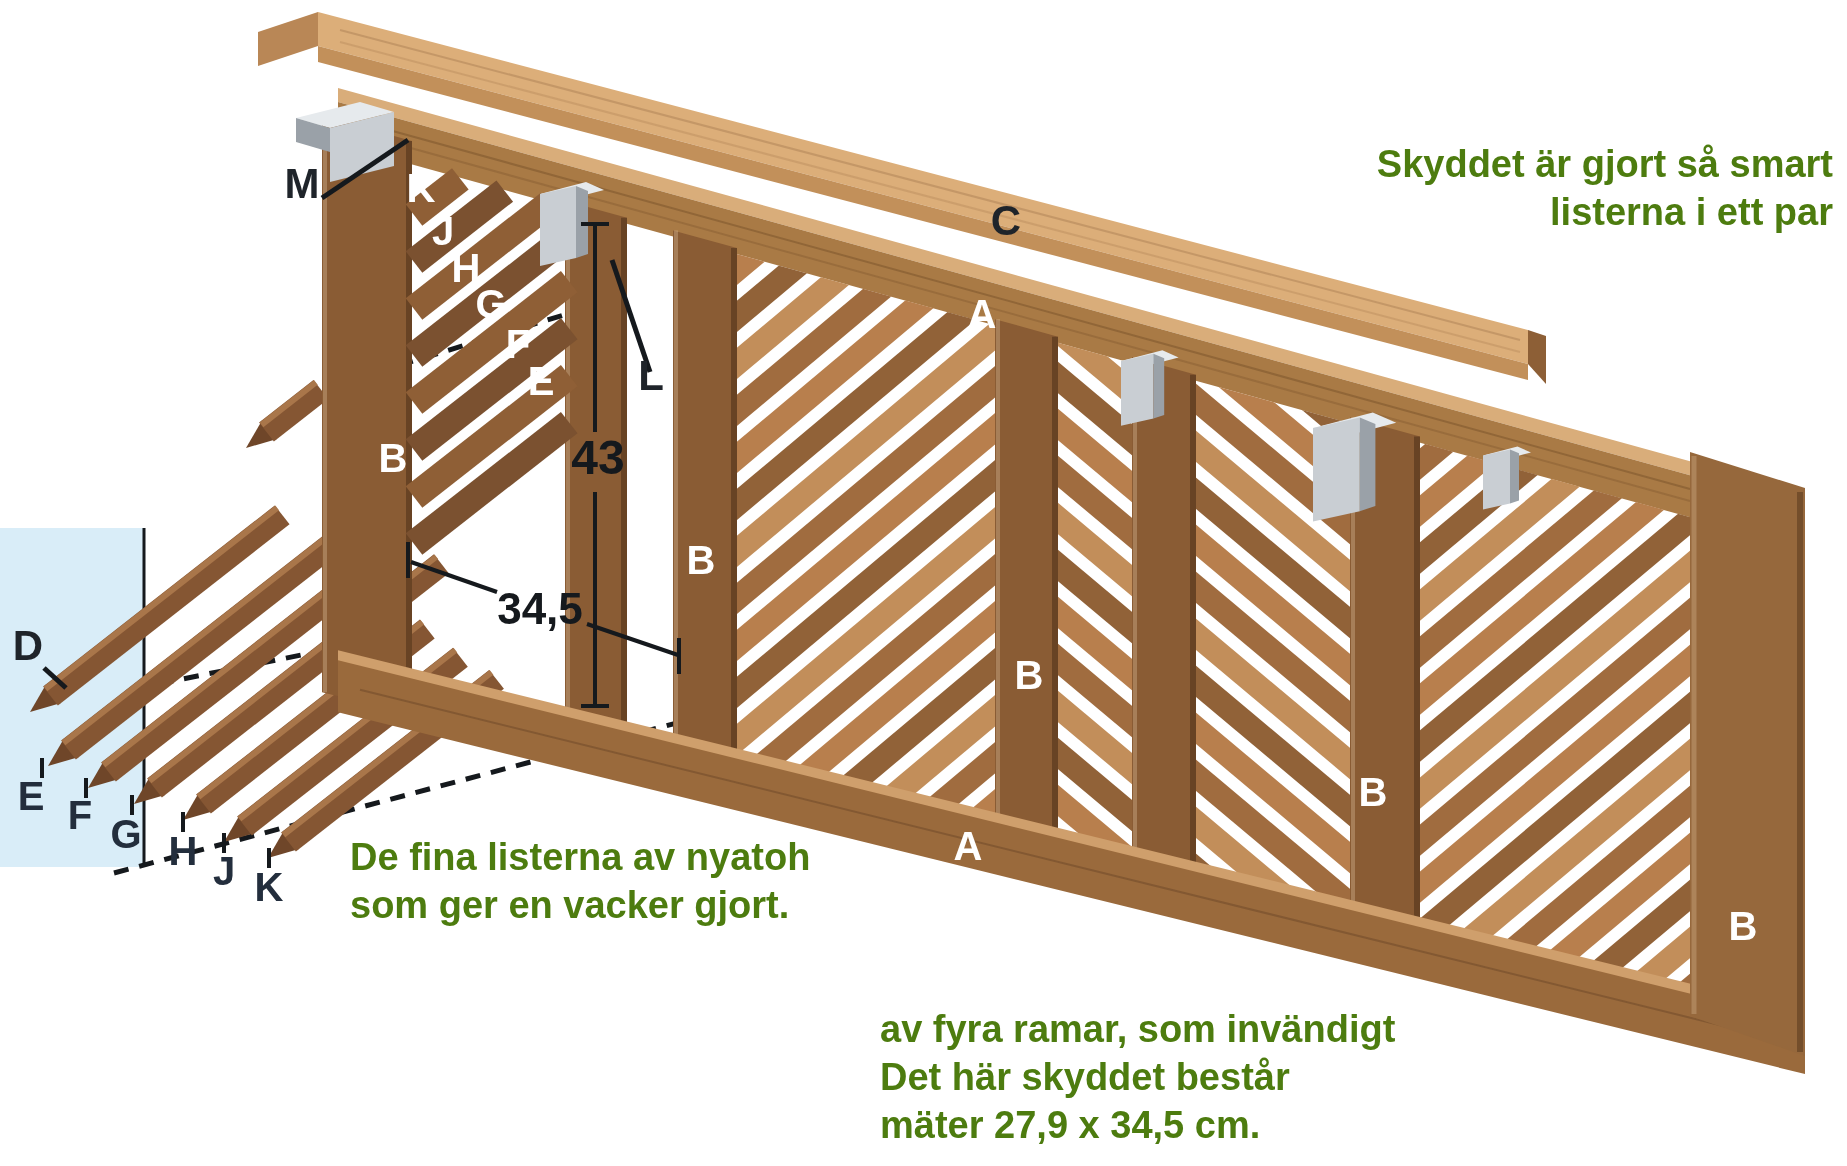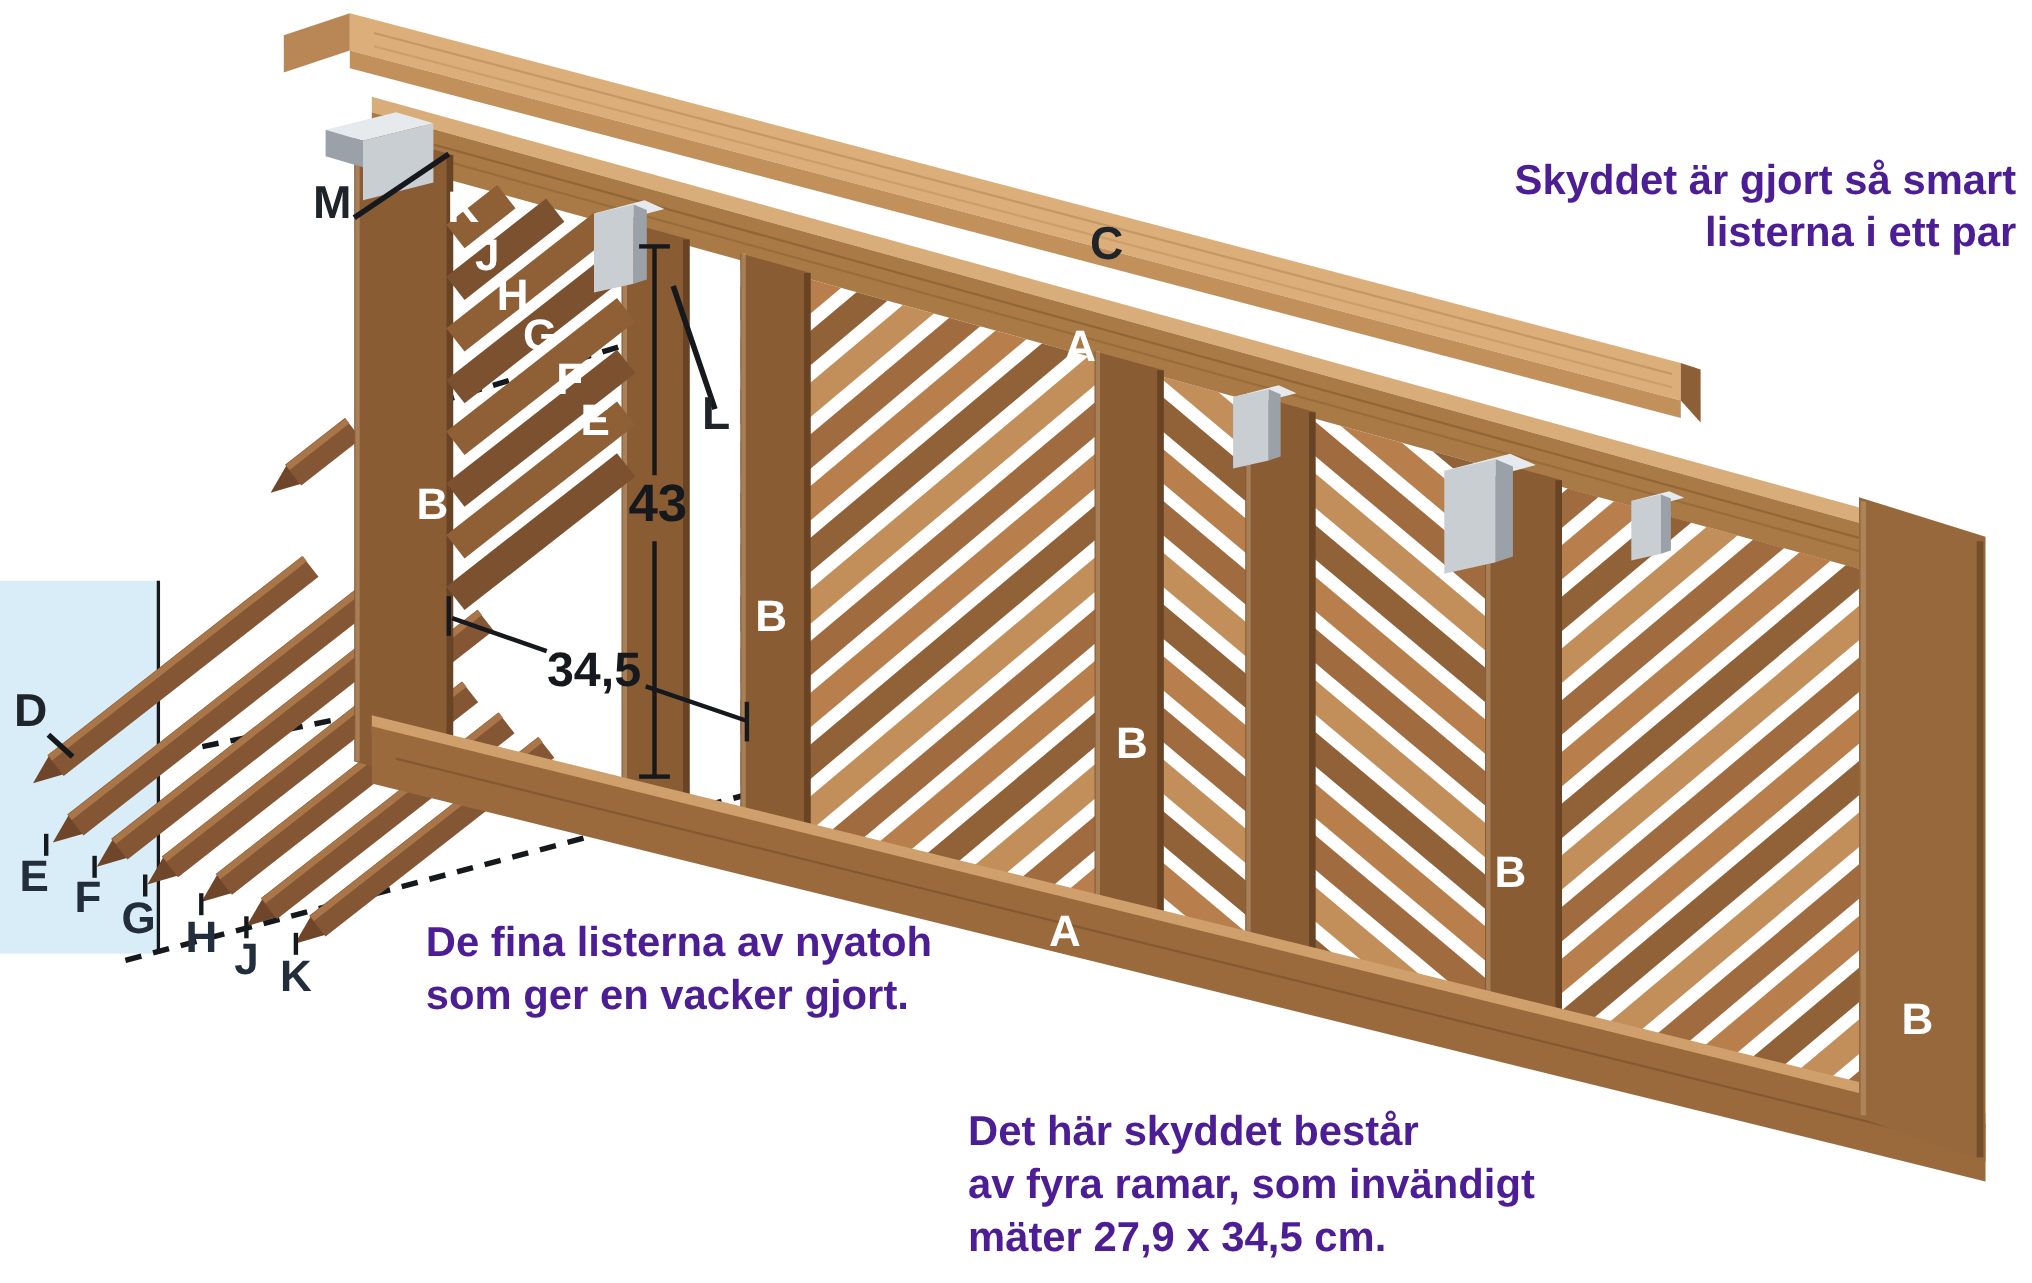--- a/index.html
+++ b/index.html
@@ -1,19 +1,19 @@
 <!DOCTYPE html>
 <html><head>
 <meta charset="utf-8">
 <style>
   html,body{margin:0;padding:0;background:#ffffff;}
   #stage{position:relative;width:1847px;height:1166px;background:#ffffff;overflow:hidden;
          font-family:"Liberation Sans",sans-serif;}
   #scene{position:absolute;left:0;top:0;}
-  .caption{position:absolute;color:#4c1d95;font-weight:bold;font-size:38px;line-height:48px;}
+  .caption{position:absolute;color:#4d7c0f;font-weight:bold;font-size:38px;line-height:48px;}
   .caption.right{text-align:right;}
   .lbl{font-family:"Liberation Sans",sans-serif;font-weight:bold;}
   .lw{fill:#ffffff;font-size:40px;}
   .lk{fill:#1f242a;font-size:42px;}
   .ln{fill:#232e3d;font-size:40px;}
   .dimtxt{fill:#15191d;font-size:48px;}
   .dimtxt2{fill:#15191d;font-size:44px;}
   text{text-anchor:middle;}
 </style>
 </head>
@@ -281,24 +281,24 @@
       <text class="lbl ln" x="224" y="885">J</text>
       <text class="lbl ln" x="269" y="901">K</text>
     </g>
   </svg>
 
   <div class="caption right" style="right:14px;top:140px;width:620px;">
     <div>Skyddet är gjort så smart</div>
     <div>listerna i ett par</div>
   </div>
 
-  <div class="caption" style="left:350px;top:833px;width:560px;margin-left:37px;">
+  <div class="caption" style="left:350px;top:833px;width:560px;">
     <div>De fina listerna av nyatoh</div>
     <div>som ger en vacker gjort.</div>
   </div>
 
   <div class="caption" style="left:880px;top:1005px;width:620px;">
+    <div>av fyra ramar, som invändigt</div>
     <div>Det här skyddet består</div>
-    <div>av fyra ramar, som invändigt</div>
     <div>mäter 27,9 x 34,5 cm.</div>
   </div>
 
 </div>
 
 </body></html>

